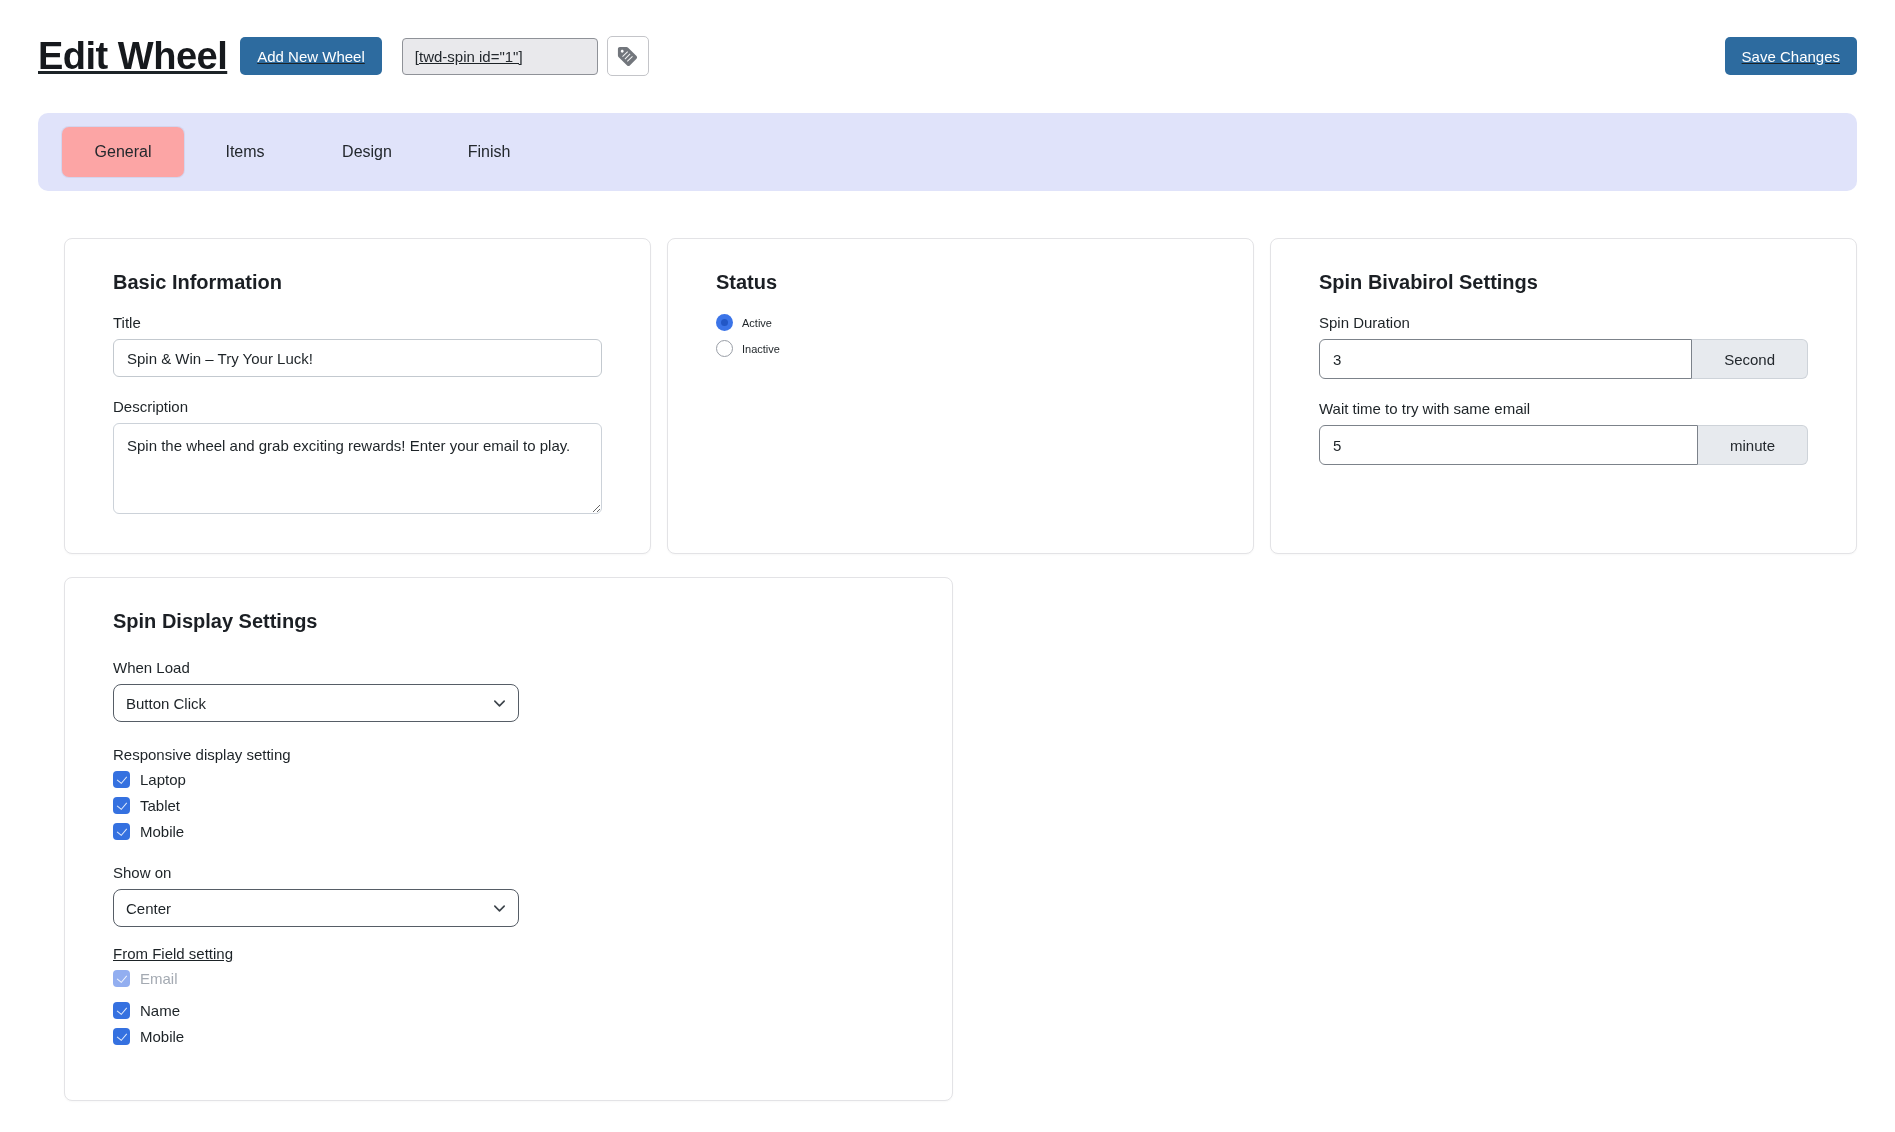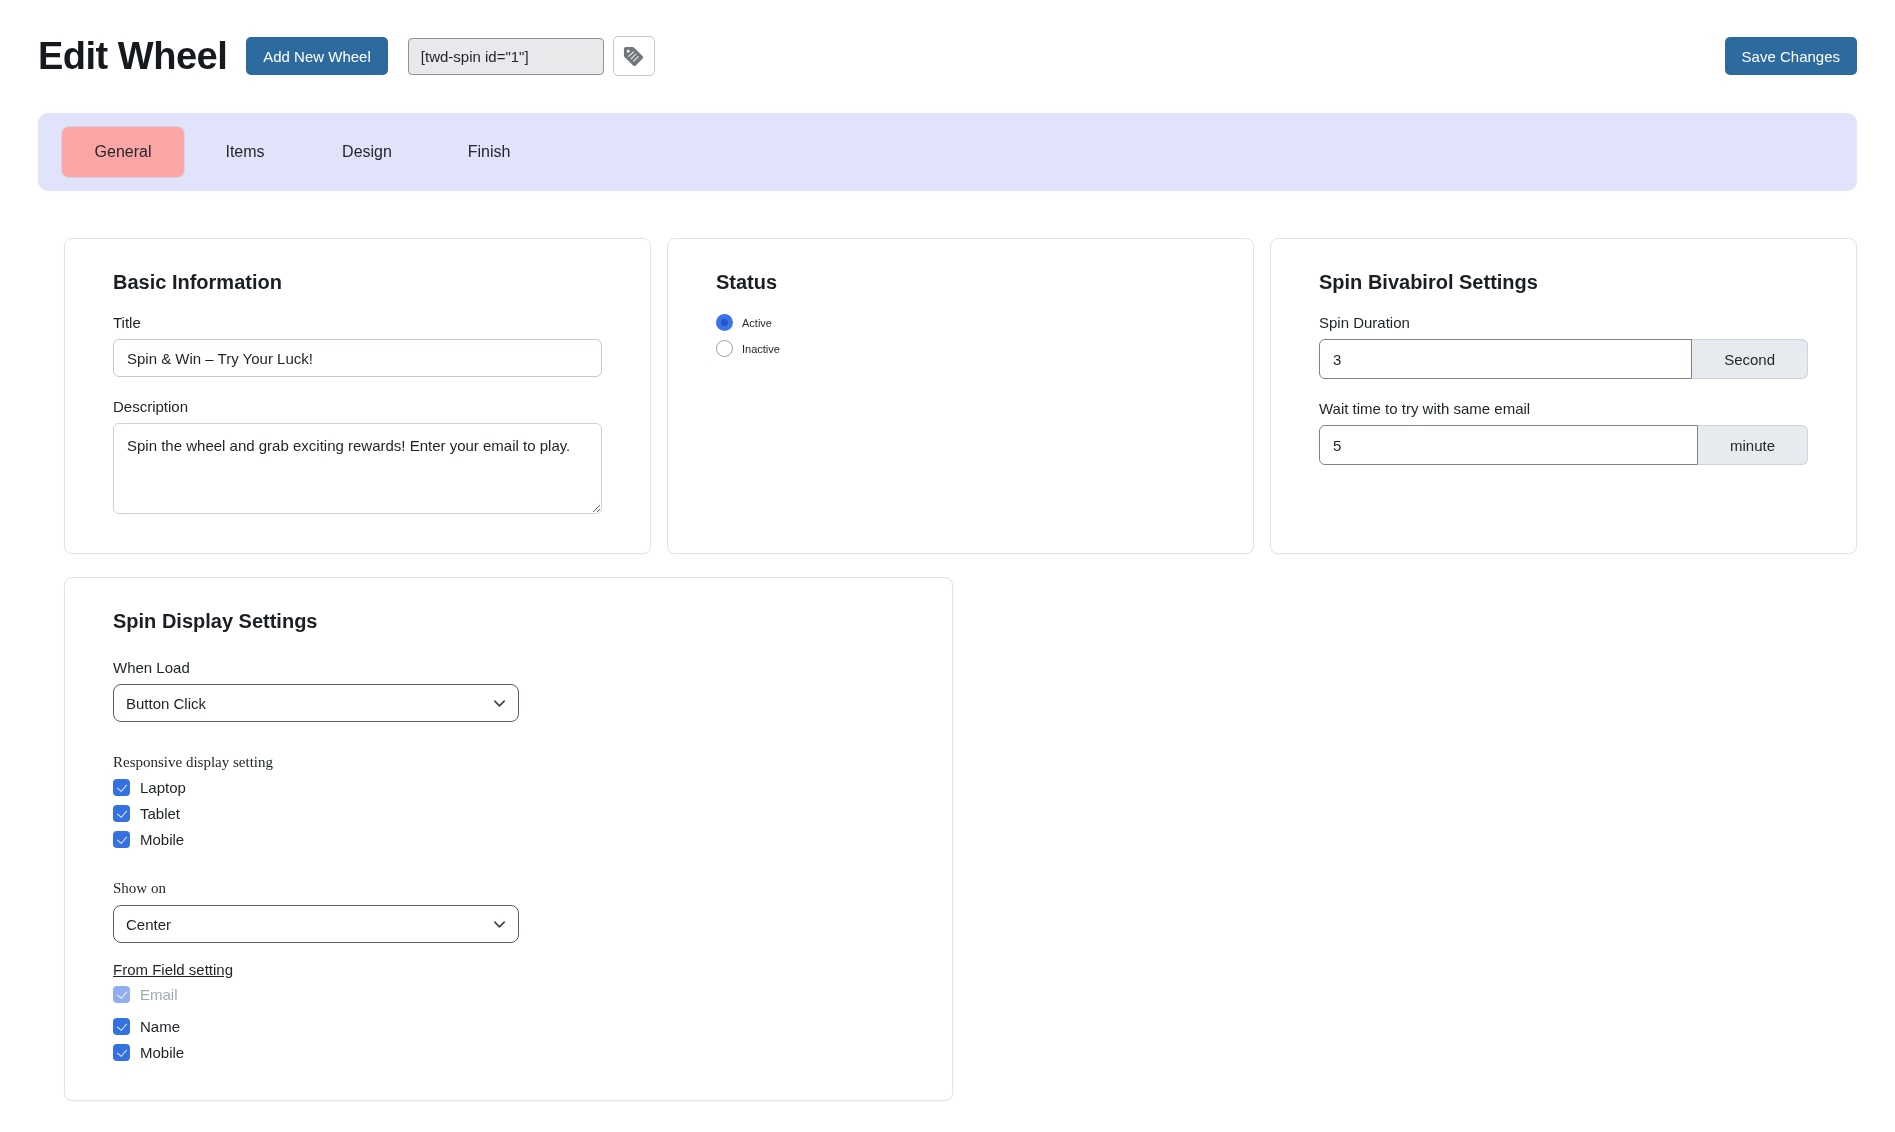--- a/index.html
+++ b/index.html
@@ -7,32 +7,32 @@
   html,body { margin:0; padding:0; background:#fff; }
   body {
     width:1895px; min-height:1132px;
     font-family:"Liberation Sans", sans-serif;
     color:#1d2327;
     -webkit-font-smoothing:antialiased;
   }
   .page { padding:33px 38px 30px; }
 
   
-  .header { display:flex; align-items:center; }
+  .header { display:flex; align-items:center;text-decoration:underline; }
   .page-title {
     font-size:38px; font-weight:700; line-height:46px; margin:0;
     color:#16191d; letter-spacing:-0.5px;
   }
   .btn {
     border:none; border-radius:5px; cursor:pointer;
     font-family:inherit; font-size:15px; font-weight:500;
     display:inline-flex; align-items:center; justify-content:center;
   }
   .btn-primary { background:#2d6b9f; color:#ffffff; height:38px; padding:0 17px; }
-  .add-btn { margin-left:19px;text-align:center; }
+  .add-btn { margin-left:13px;text-align:center; }
   .shortcode-input {
     margin-left:20px; width:196px; height:37px;
     background:#e9e9ec; border:1px solid #8f9298; border-radius:4px;
     padding:0 12px; font-family:inherit; font-size:15px; color:#23282d;
   }
   .icon-btn {
     margin-left:9px; width:42px; height:40px;
     background:#fff; border:1px solid #c4c5c9; border-radius:5px;
     display:inline-flex; align-items:center; justify-content:center; cursor:pointer;
   }
@@ -122,21 +122,21 @@
   .checkbox::after {
     content:""; position:absolute; left:5.5px; top:2.5px; width:4.5px; height:8px;
     border:solid rgba(255,255,255,.85); border-width:0 1.8px 1.8px 0;
     transform:rotate(40deg);
   }
   .checkbox.disabled { background:#92aef0; }
   .check-label { font-size:15px; }
   .check-row.muted .check-label { color:#a4aab2; }
   .check-row.muted { margin-bottom:15px; cursor:default; }
 
-  .sub-label { margin-top:32px;font-family:Liberation Serif, serif; }
+  .sub-label { margin-top:24px; }
   .display-gap { margin-top:18px;text-decoration:underline; }
 </style>
 </head>
 <body>
 
 <div class="page">
 
   <div class="header">
     <h1 class="page-title">Edit Wheel</h1>
     <button class="btn btn-primary add-btn">Add New Wheel</button>

